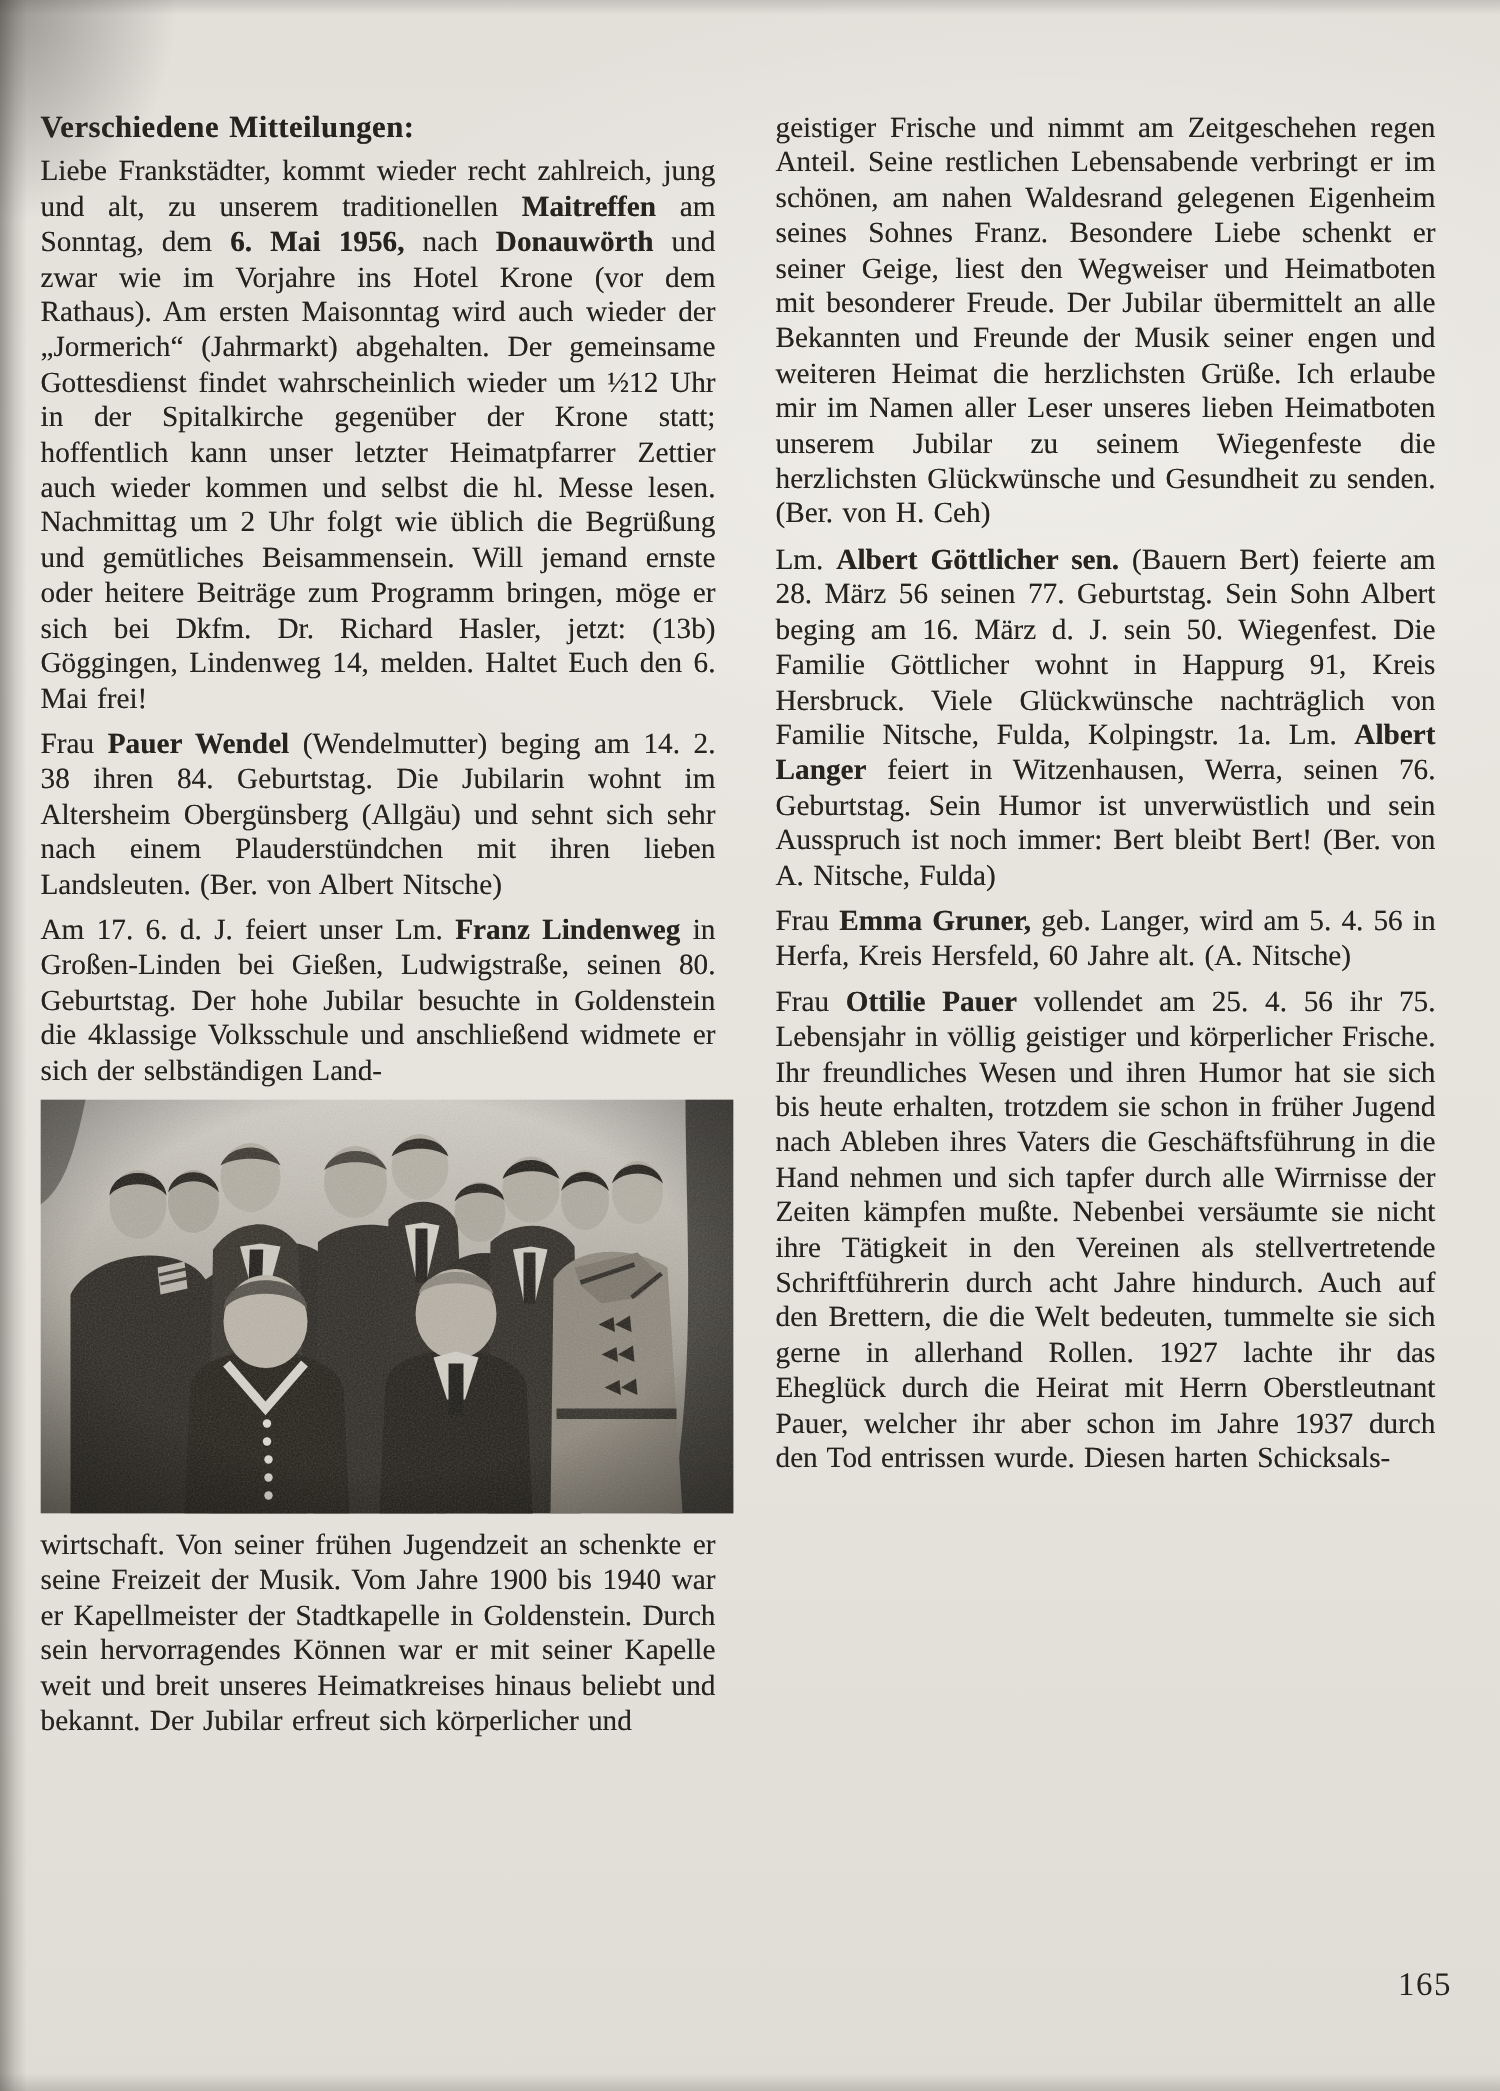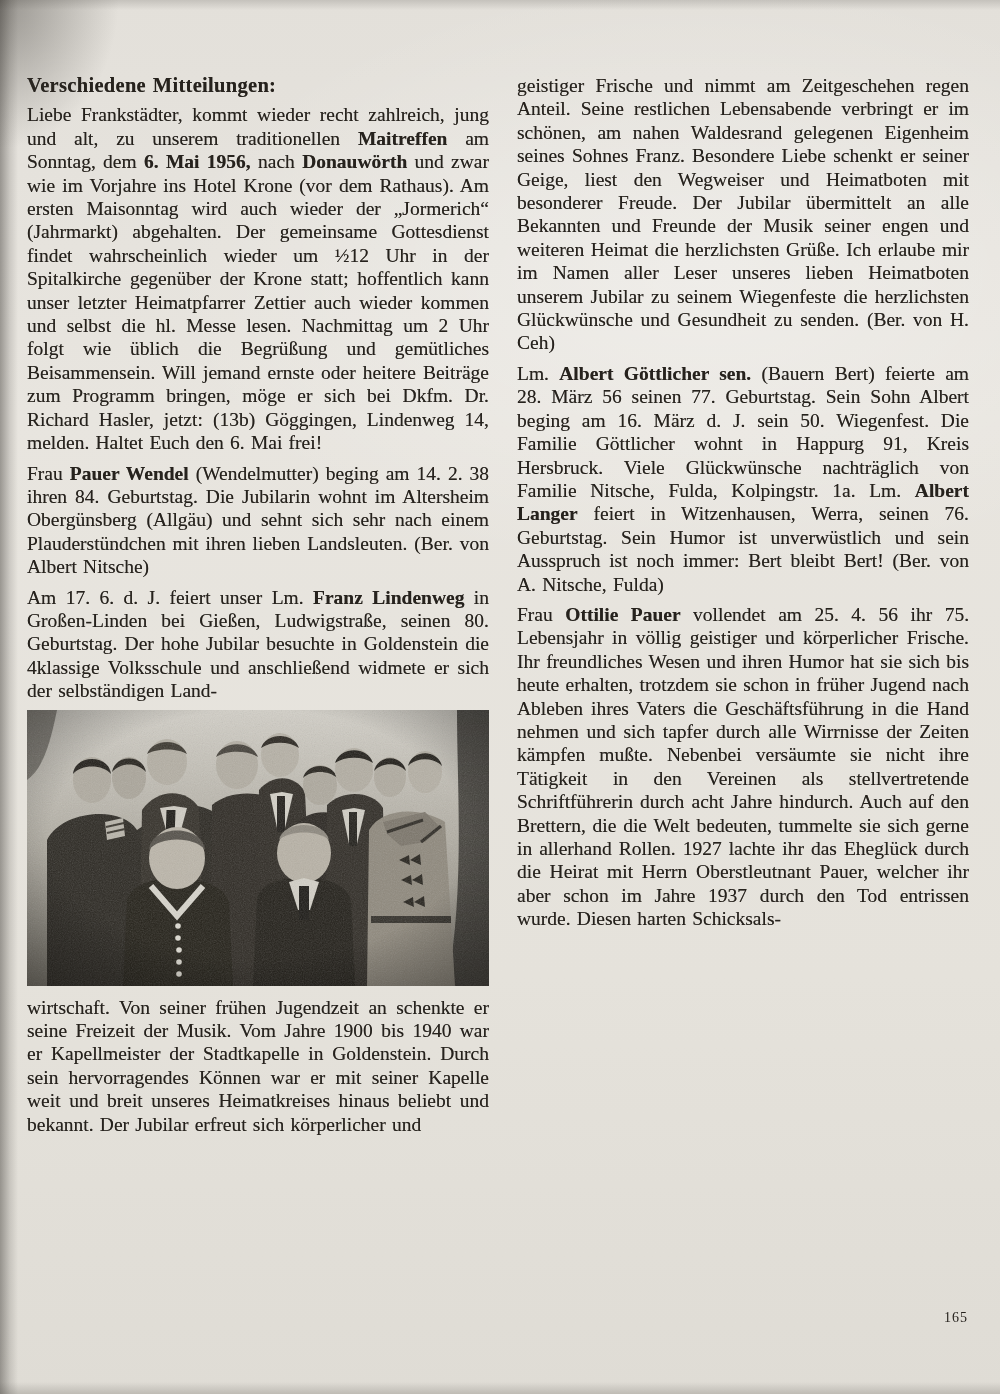--- a/index.html
+++ b/index.html
@@ -26,30 +26,30 @@
     background:linear-gradient(to bottom, rgba(60,57,52,0.18), rgba(60,57,52,0));}
   .shade-bottom{left:0;bottom:0;width:100%;height:12px;
     background:linear-gradient(to top, rgba(60,57,52,0.20), rgba(60,57,52,0));}
 
   .col{position:absolute;top:74px;text-align:justify;
     font-size:19.5px;line-height:23.4px;word-spacing:0.07em;
     text-shadow:0 0 0.4px rgba(38,34,29,0.55);}
   .col-left{left:27px;width:462px;}
   .col-right{left:517px;width:452px;}
 
-  .para{margin:0 0 7px 0;}
+  .para{margin:0 12px 7px 0;}
   .heading{font-size:20.5px;font-weight:bold;margin:13px 0 6px 0;letter-spacing:0.3px;}
   .col > div > :first-child{margin-top:0;}
   b{font-weight:bold;}
 
   figure.photo{margin:7px 0 10px 0;padding:0;width:462px;height:276px;}
   figure.photo svg{display:block;width:100%;height:100%;}
 
   .page-number{position:absolute;right:32px;top:1310px;
-    font-size:14px;letter-spacing:1px;color:#26221d;text-align:right;}
+    font-size:22px;letter-spacing:1px;color:#26221d;text-align:right;}
 </style>
 </head>
 <body>
 
 <div class="page">
 
   <div class="col col-left">
     <div id="left-before">
         <h2 class="heading"><b>Verschiedene Mitteilungen:</b></h2>
         <p class="para"><span>Liebe Frankstädter, kommt wieder recht zahlreich, jung und alt, zu unserem traditionellen </span><b>Maitreffen</b><span> am Sonntag, dem </span><b>6. Mai 1956,</b><span> nach </span><b>Donauwörth</b><span> und zwar wie im Vorjahre ins Hotel Krone (vor dem Rathaus). Am ersten Maisonntag wird auch wieder der „Jormerich“ (Jahrmarkt) abgehalten. Der gemeinsame Gottesdienst findet wahrscheinlich wieder um ½12 Uhr in der Spitalkirche gegenüber der Krone statt; hoffentlich kann unser letzter Heimatpfarrer Zettier auch wieder kommen und selbst die hl. Messe lesen. Nachmittag um 2 Uhr folgt wie üblich die Begrüßung und gemütliches Beisammensein. Will jemand ernste oder heitere Beiträge zum Programm bringen, möge er sich bei Dkfm. Dr. Richard Hasler, jetzt: (13b) Göggingen, Lindenweg 14, melden. Haltet Euch den 6. Mai frei!</span></p>
@@ -158,20 +158,21 @@
     </figure>
 
     <div id="left-after">
         <p class="para"><span>wirtschaft. Von seiner frühen Jugendzeit an schenkte er seine Freizeit der Musik. Vom Jahre 1900 bis 1940 war er Kapellmeister der Stadtkapelle in Goldenstein. Durch sein hervorragendes Können war er mit seiner Kapelle weit und breit unseres Heimatkreises hinaus beliebt und bekannt. Der Jubilar erfreut sich körperlicher und</span></p>
       </div>
   </div>
 
   <div class="col col-right" id="right-col">
       <p class="para"><span>geistiger Frische und nimmt am Zeitgeschehen regen Anteil. Seine restlichen Lebensabende verbringt er im schönen, am nahen Waldesrand gelegenen Eigenheim seines Sohnes Franz. Besondere Liebe schenkt er seiner Geige, liest den Wegweiser und Heimatboten mit besonderer Freude. Der Jubilar übermittelt an alle Bekannten und Freunde der Musik seiner engen und weiteren Heimat die herzlichsten Grüße. Ich erlaube mir im Namen aller Leser unseres lieben Heimatboten unserem Jubilar zu seinem Wiegenfeste die herzlichsten Glückwünsche und Gesundheit zu senden. (Ber. von H. Ceh)</span></p>
       <p class="para"><span>Lm. </span><b>Albert Göttlicher sen.</b><span> (Bauern Bert) feierte am 28. März 56 seinen 77. Geburtstag. Sein Sohn Albert beging am 16. März d. J. sein 50. Wiegenfest. Die Familie Göttlicher wohnt in Happurg 91, Kreis Hersbruck. Viele Glückwünsche nachträglich von Familie Nitsche, Fulda, Kolpingstr. 1a. Lm. </span><b>Albert Langer</b><span> feiert in Witzenhausen, Werra, seinen 76. Geburtstag. Sein Humor ist unverwüstlich und sein Ausspruch ist noch immer: Bert bleibt Bert! (Ber. von A. Nitsche, Fulda)</span></p>
+      <p class="para"><span>Frau </span><b>Emma Gruner,</b><span> geb. Langer, wird am 5. 4. 56 in Herfa, Kreis Hersfeld, 60 Jahre alt. (A. Nitsche)</span></p>
       <p class="para"><span>Frau </span><b>Ottilie Pauer</b><span> vollendet am 25. 4. 56 ihr 75. Lebensjahr in völlig geistiger und körperlicher Frische. Ihr freundliches Wesen und ihren Humor hat sie sich bis heute erhalten, trotzdem sie schon in früher Jugend nach Ableben ihres Vaters die Geschäftsführung in die Hand nehmen und sich tapfer durch alle Wirrnisse der Zeiten kämpfen mußte. Nebenbei versäumte sie nicht ihre Tätigkeit in den Vereinen als stellvertretende Schriftführerin durch acht Jahre hindurch. Auch auf den Brettern, die die Welt bedeuten, tummelte sie sich gerne in allerhand Rollen. 1927 lachte ihr das Eheglück durch die Heirat mit Herrn Oberstleutnant Pauer, welcher ihr aber schon im Jahre 1937 durch den Tod entrissen wurde. Diesen harten Schicksals-</span></p>
     </div>
 
   <div class="page-number">165</div>
 
   <div class="shade shade-left"></div>
   <div class="shade shade-topleft"></div>
   <div class="shade shade-top"></div>
   <div class="shade shade-bottom"></div>
 </div>

